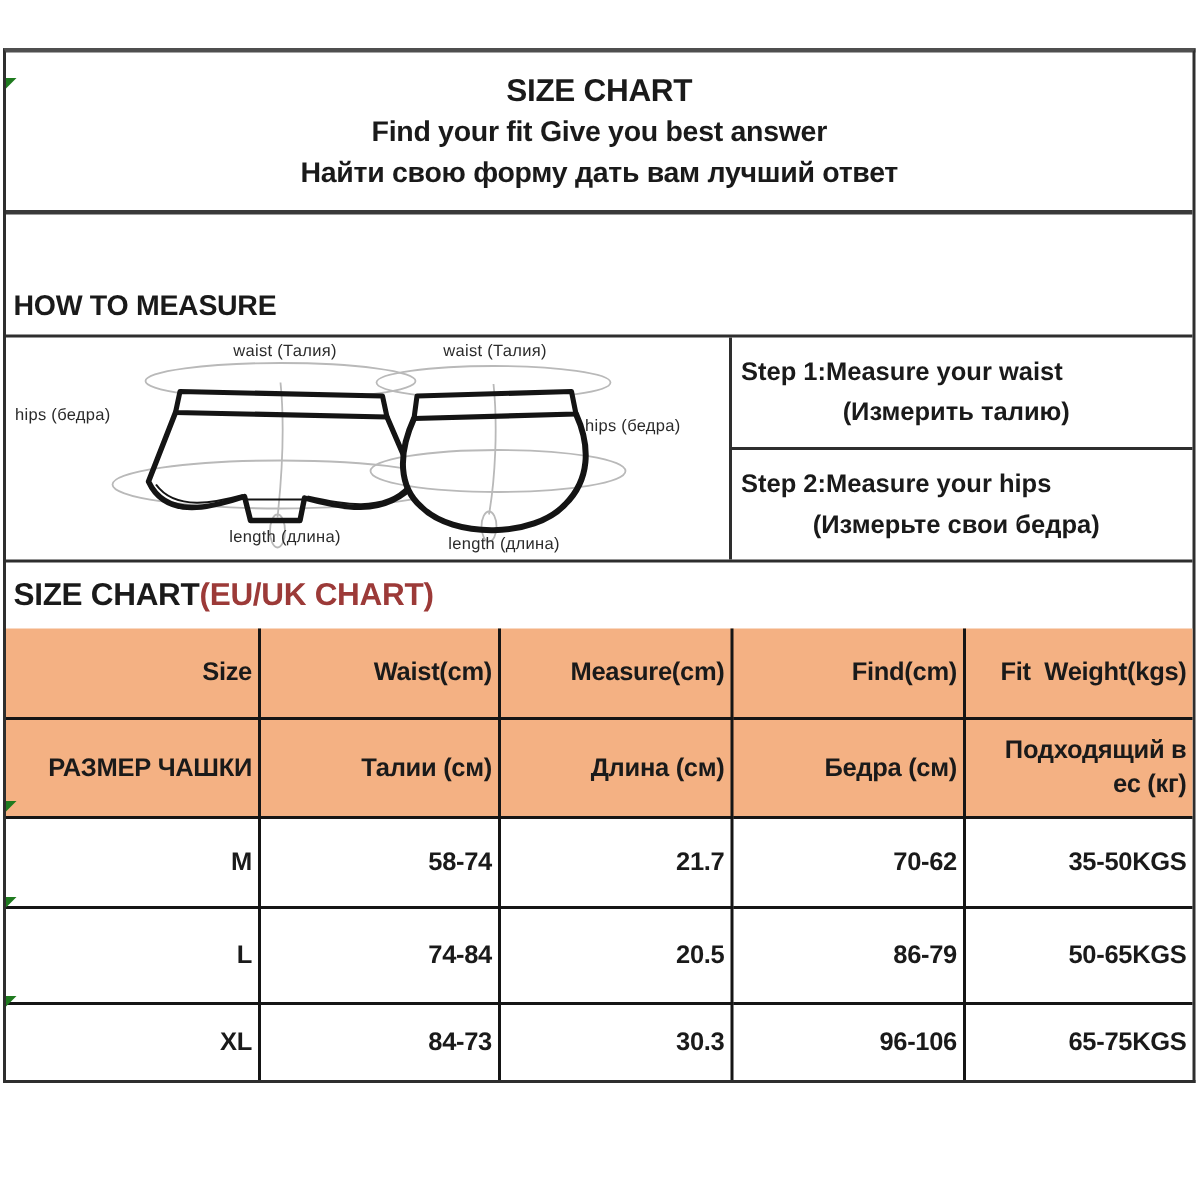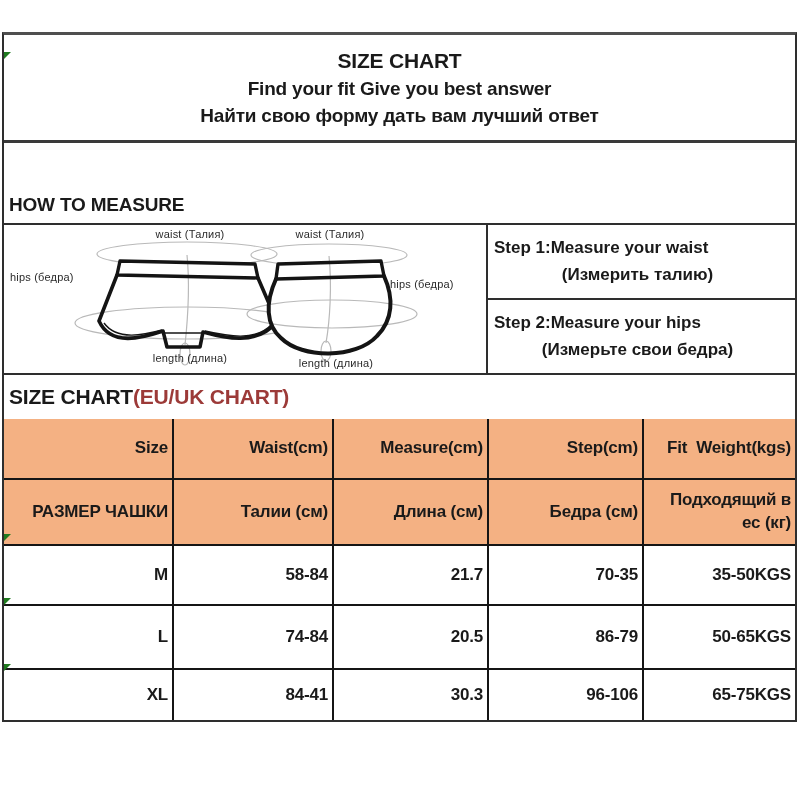--- a/index.html
+++ b/index.html
@@ -173,47 +173,47 @@
           <col style="width:160px">
           <col style="width:155px">
           <col style="width:155px">
           <col>
         </colgroup>
       <tbody>
           <tr class="hdr-en">
         <th>Size</th>
         <th>Waist(cm)</th>
         <th>Measure(cm)</th>
-        <th>Step(cm)</th>
+        <th>Find(cm)</th>
         <th>Fit  Weight(kgs)</th>
       </tr>
       <tr class="hdr-ru">
         <th>РАЗМЕР ЧАШКИ</th>
         <th>Талии (см)</th>
         <th>Длина (см)</th>
         <th>Бедра (см)</th>
         <th>Подходящий в ес (кг)</th>
       </tr>
       <tr class="r-m">
         <td>M</td>
-        <td>58-84</td>
+        <td>58-74</td>
         <td>21.7</td>
-        <td>70-35</td>
+        <td>70-62</td>
         <td>35-50KGS</td>
       </tr>
       <tr class="r-l">
         <td>L</td>
         <td>74-84</td>
         <td>20.5</td>
         <td>86-79</td>
         <td>50-65KGS</td>
       </tr>
       <tr class="r-xl">
         <td>XL</td>
-        <td>84-41</td>
+        <td>84-73</td>
         <td>30.3</td>
         <td>96-106</td>
         <td>65-75KGS</td>
       </tr>
     </tbody>
       </table>
   </div>
 
   <div class="gtri gt-1"></div>
   <div class="gtri gt-2"></div>

